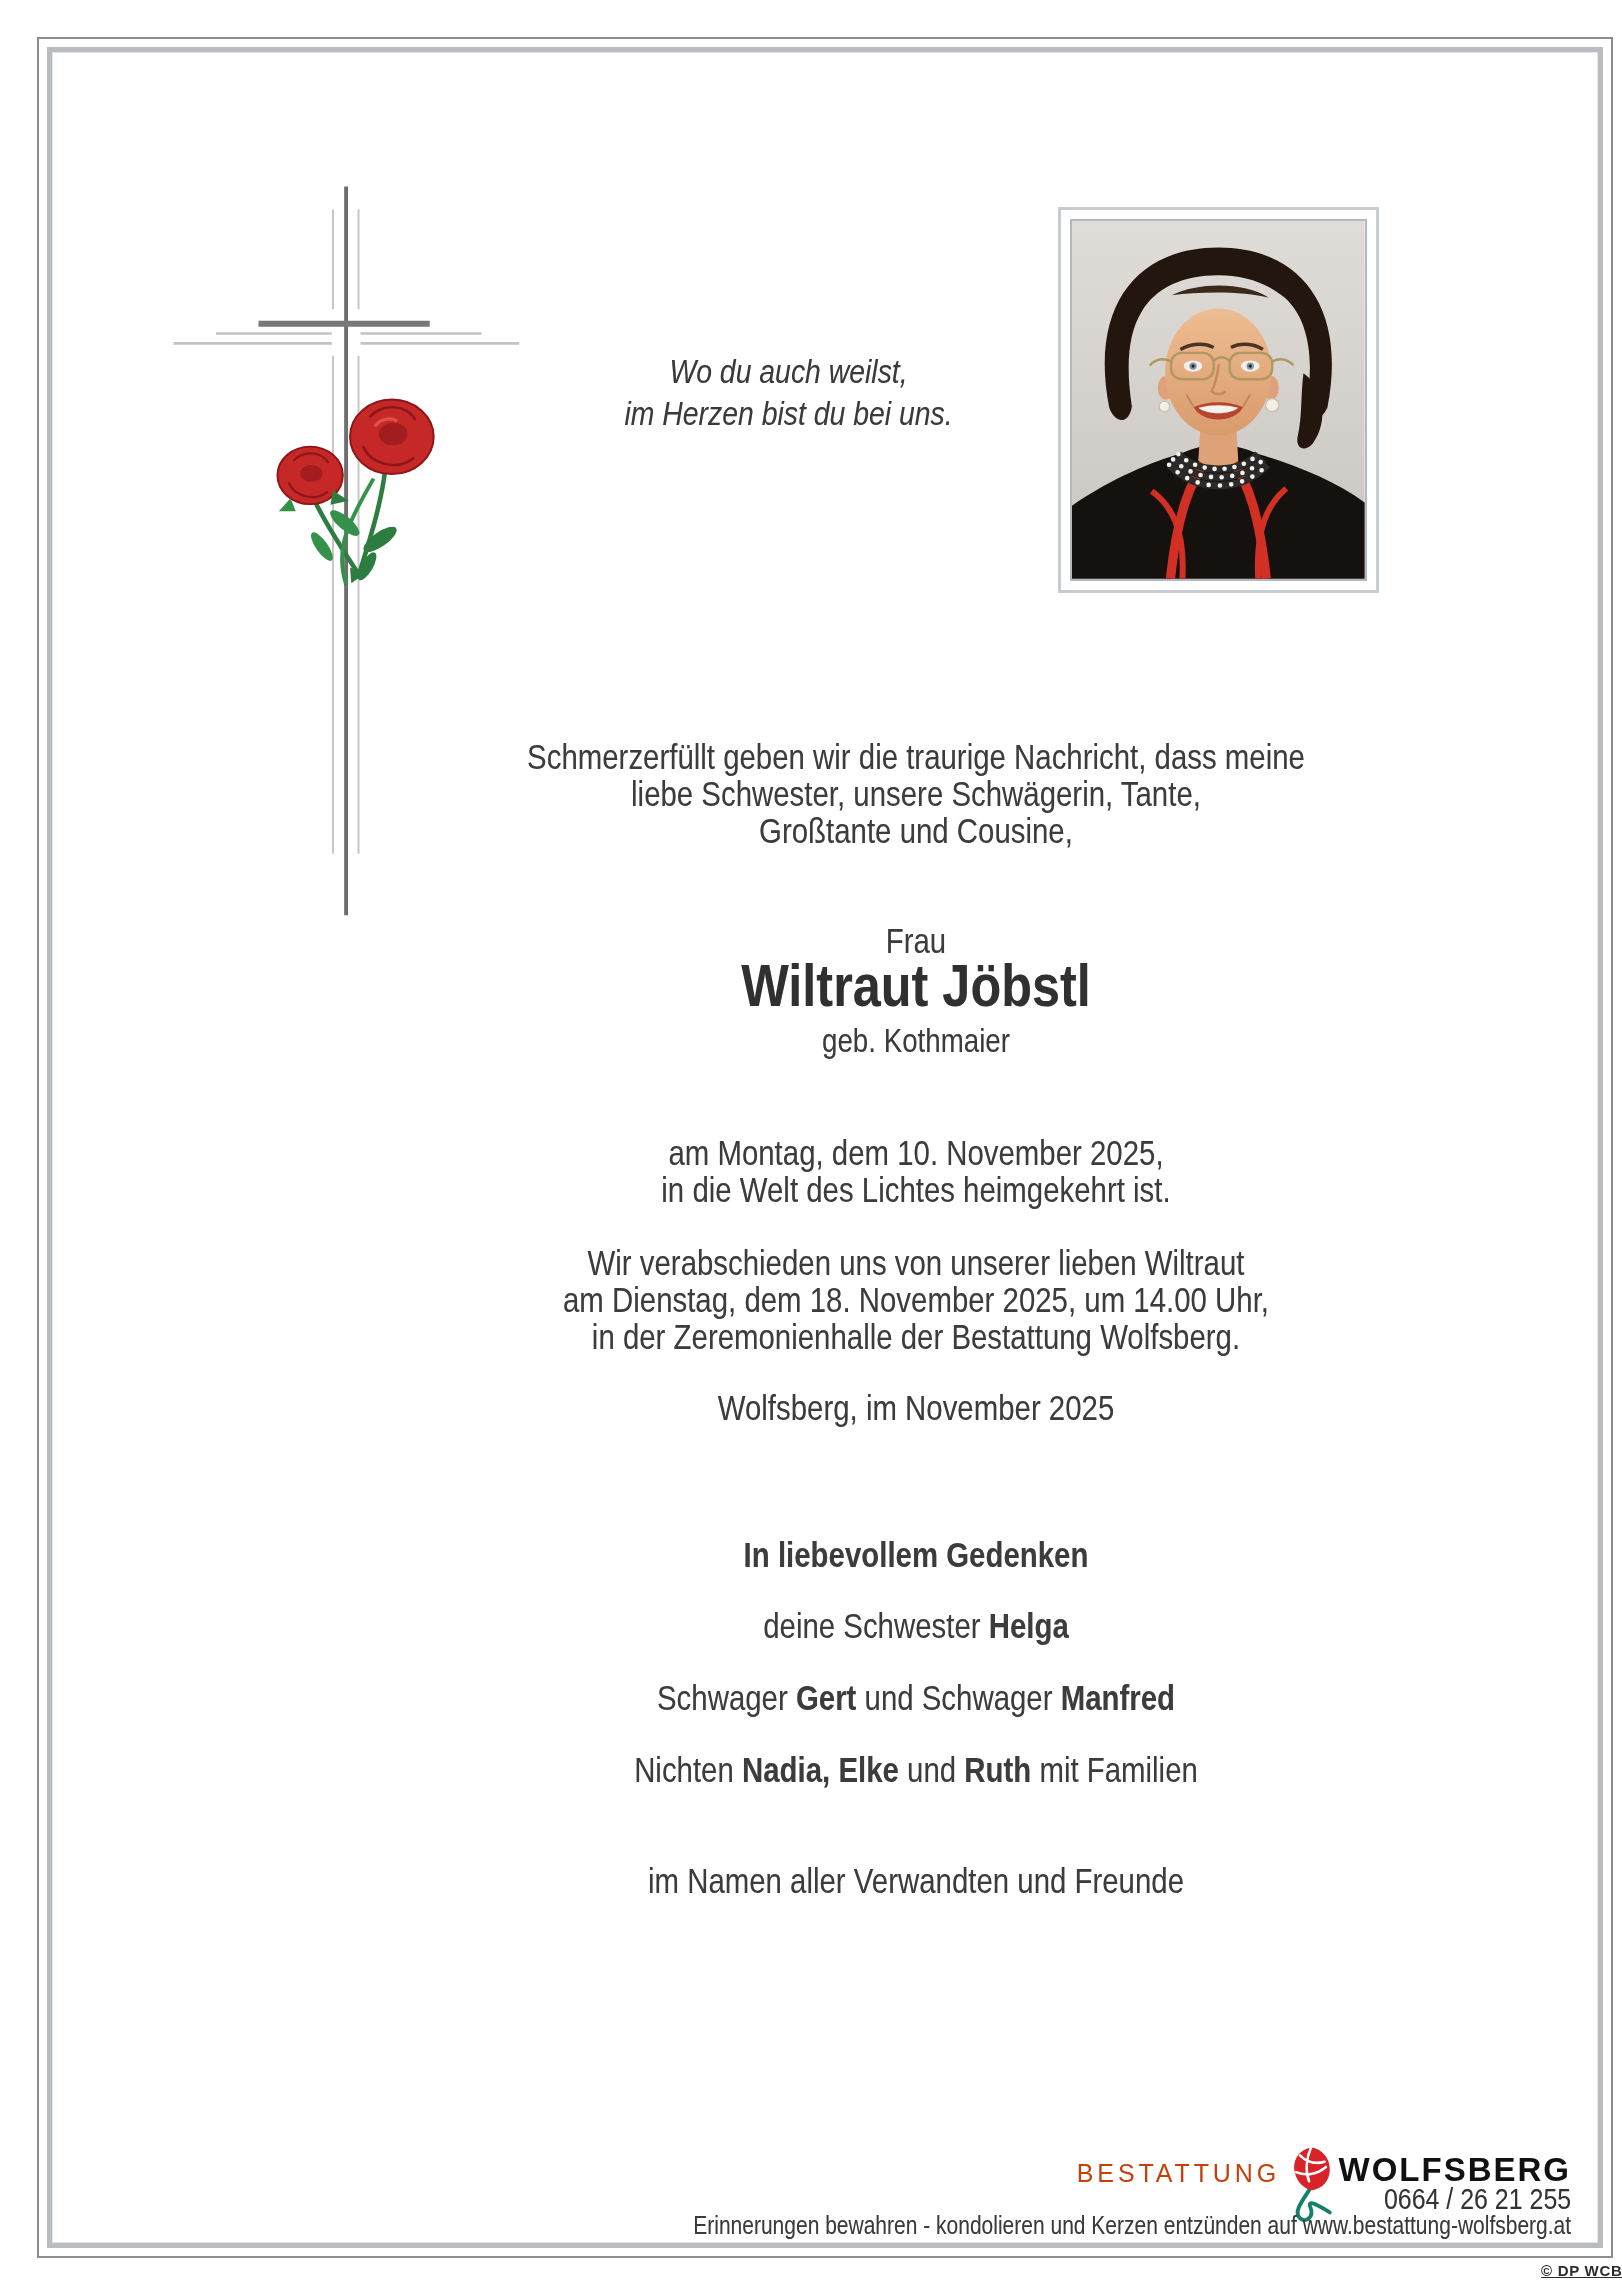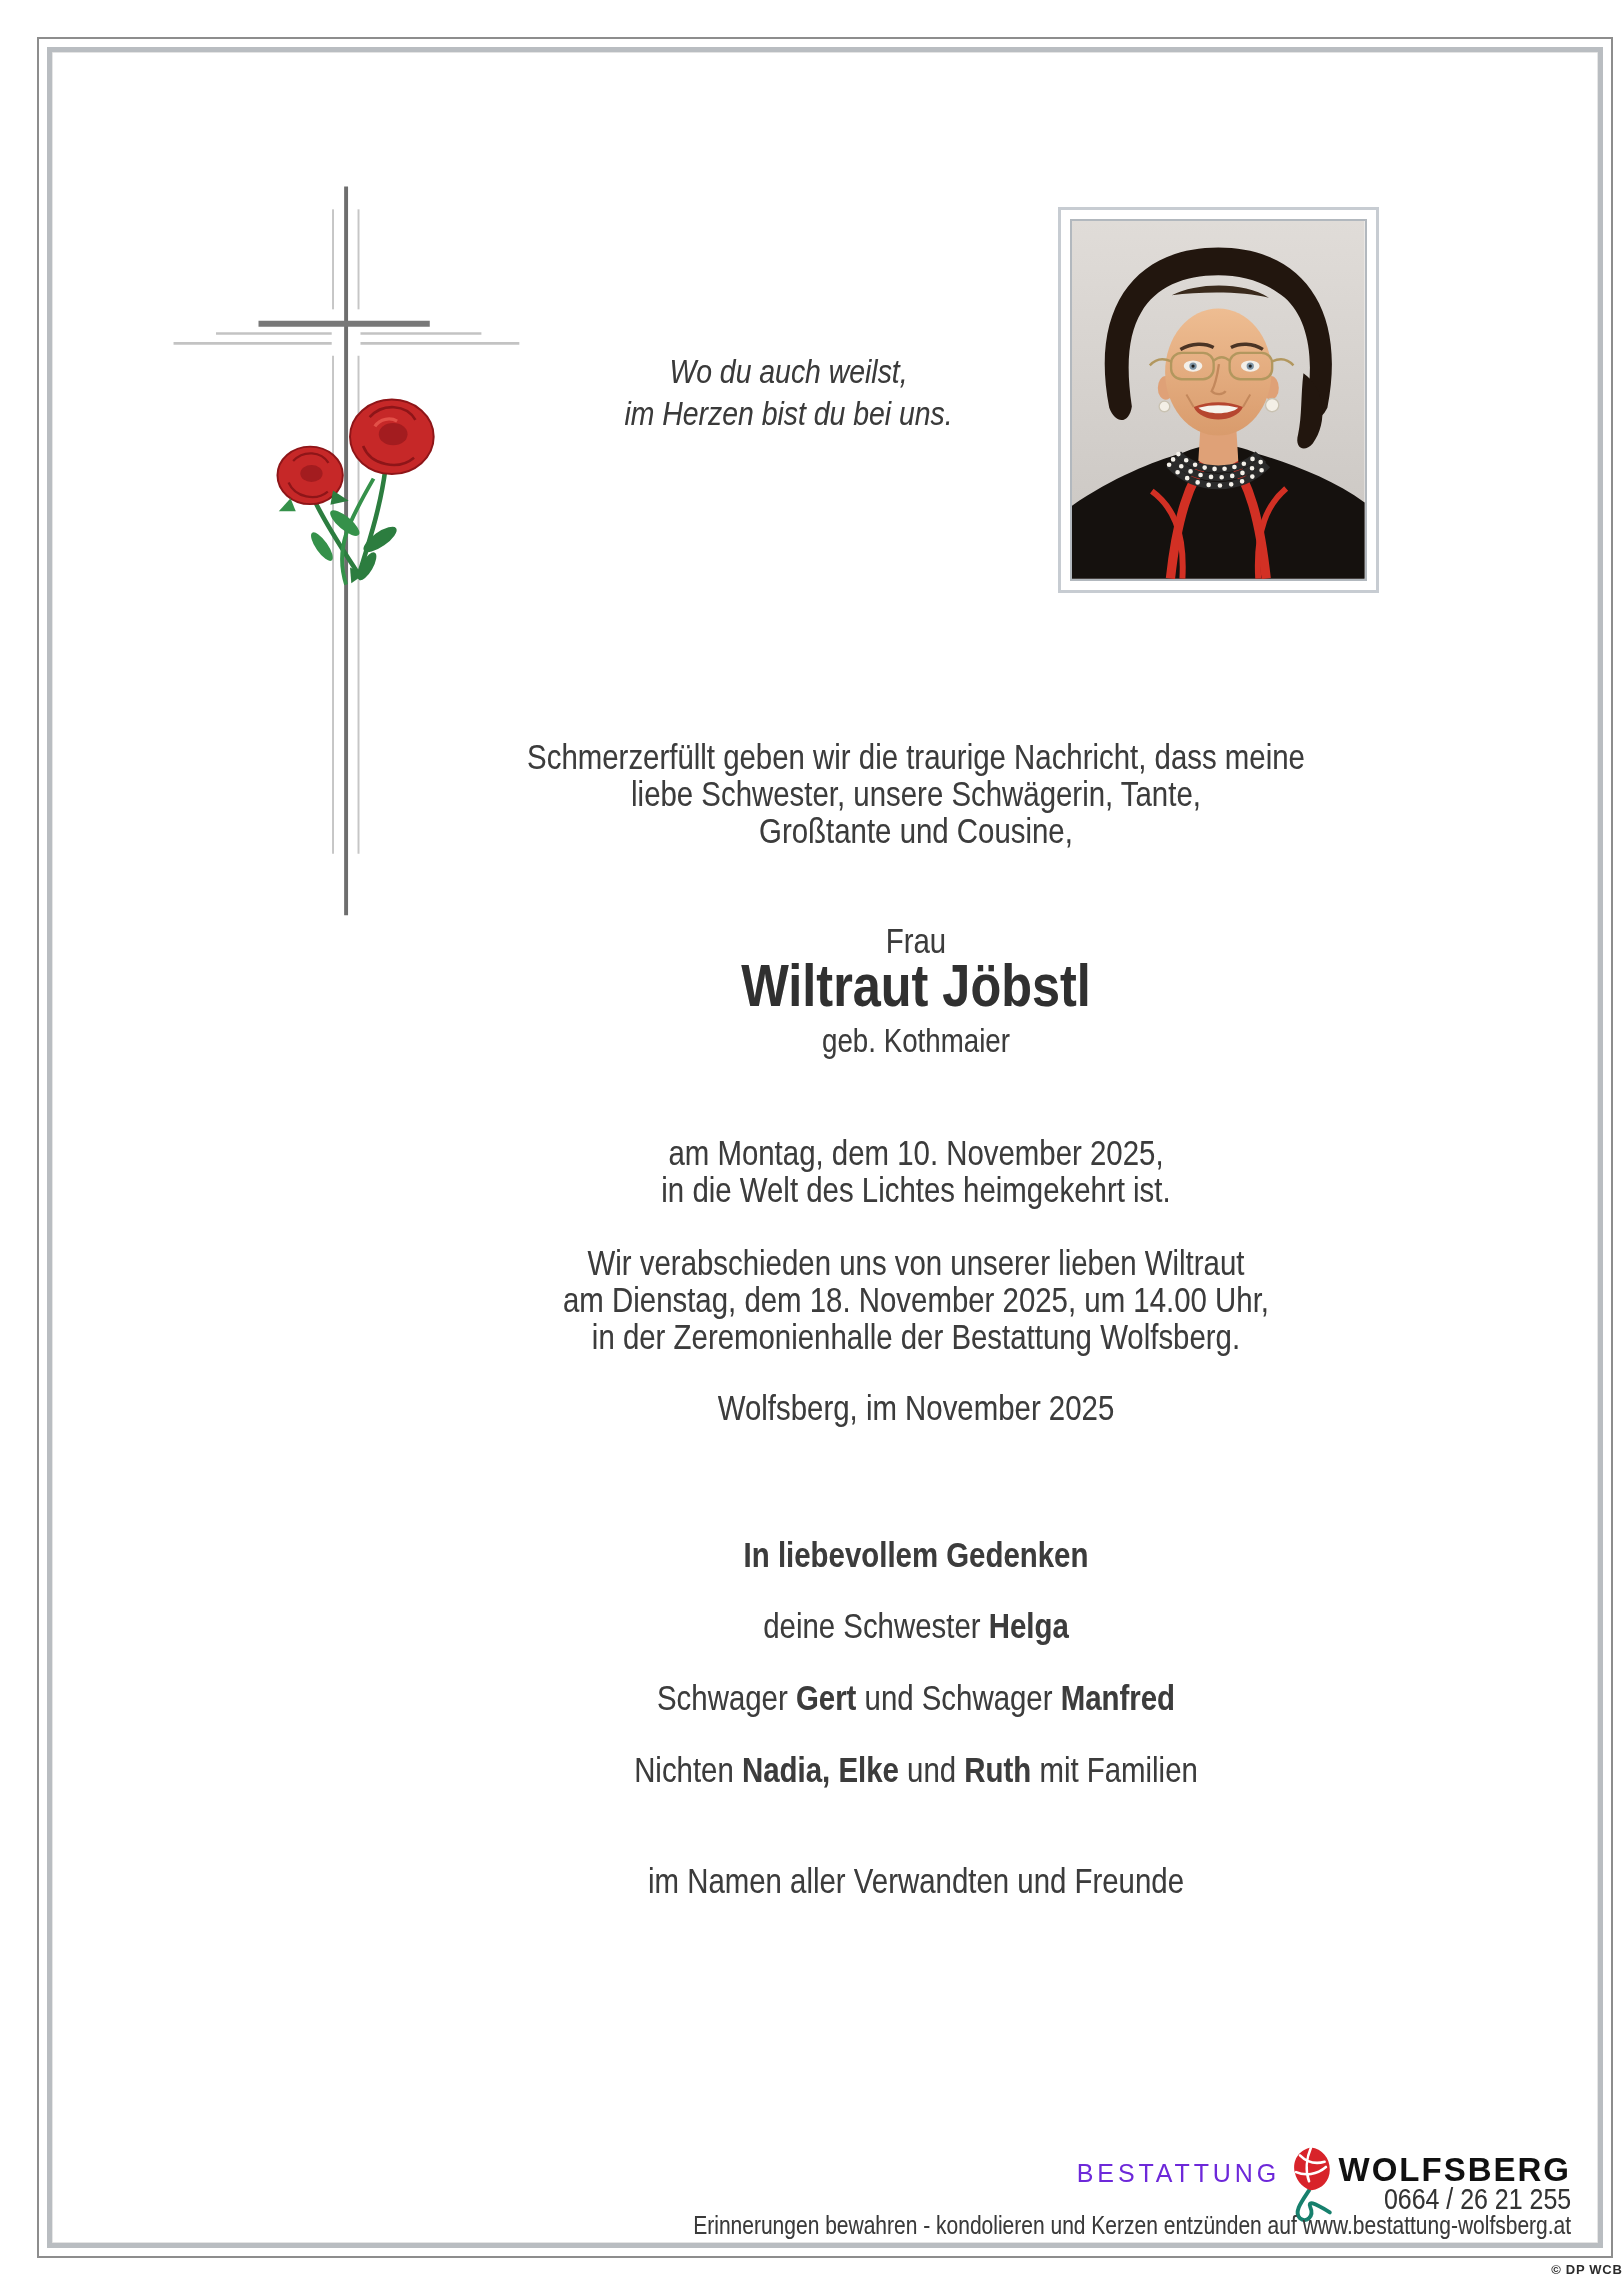--- a/index.html
+++ b/index.html
@@ -24,29 +24,29 @@
   
   .photo{position:absolute;left:1058px;top:207px;width:321px;height:386px;box-sizing:border-box;
          border:3.9px solid #c7ccd2;background:#ffffff;padding:9.2px;}
   .photo-inner{width:100%;height:100%;box-sizing:border-box;border:2px solid #b2b8be;overflow:hidden;}
   .photo-inner svg{display:block;width:100%;height:100%;}
   
   .cross-wrap{position:absolute;left:150px;top:183px;width:536px;height:739px;}
   
   .footer{position:absolute;right:79px;top:2149px;text-align:right;}
   .brand-row{display:flex;align-items:flex-end;justify-content:flex-end;height:37px;}
-  .brand-left{font-size:25px;letter-spacing:3.9px;color:#6d28d9;line-height:1;}
+  .brand-left{font-size:25px;letter-spacing:3.9px;color:#c2410c;line-height:1;}
   .brand-right{font-size:33px;font-weight:bold;letter-spacing:2px;color:#111;line-height:1;text-align:right;}
   .logo-rose{width:48px;height:85px;margin:0 3.9px -41px 6.5px;flex:0 0 auto;}
   .phone{font-size:29px;line-height:26px;color:#333;transform:scaleX(0.86);transform-origin:100% 50%;
          text-shadow:0 0 0.7px rgba(70,70,70,.28);}
   .tagline{font-size:25px;line-height:26px;color:#3a3a3a;transform:scaleX(0.84);
          transform-origin:100% 50%;text-shadow:0 0 0.7px rgba(70,70,70,.28);}
-  .watermark{position:absolute;right:27.5px;top:2262px;font-size:13px;font-weight:bold;
-         color:#2c2c2c;letter-spacing:0.7px;filter:blur(0.4px);}
+  .watermark{position:absolute;right:27.5px;top:2262px;font-size:15px;font-weight:bold;
+         color:#2c2c2c;letter-spacing:0.7px;filter:blur(0.4px);text-decoration:underline;}
 </style>
 </head>
 <body>
 
 <div class="page">
 
   <div class="frame-outer"></div>
   <div class="frame-inner"></div>
 
   <div class="cross-wrap">

